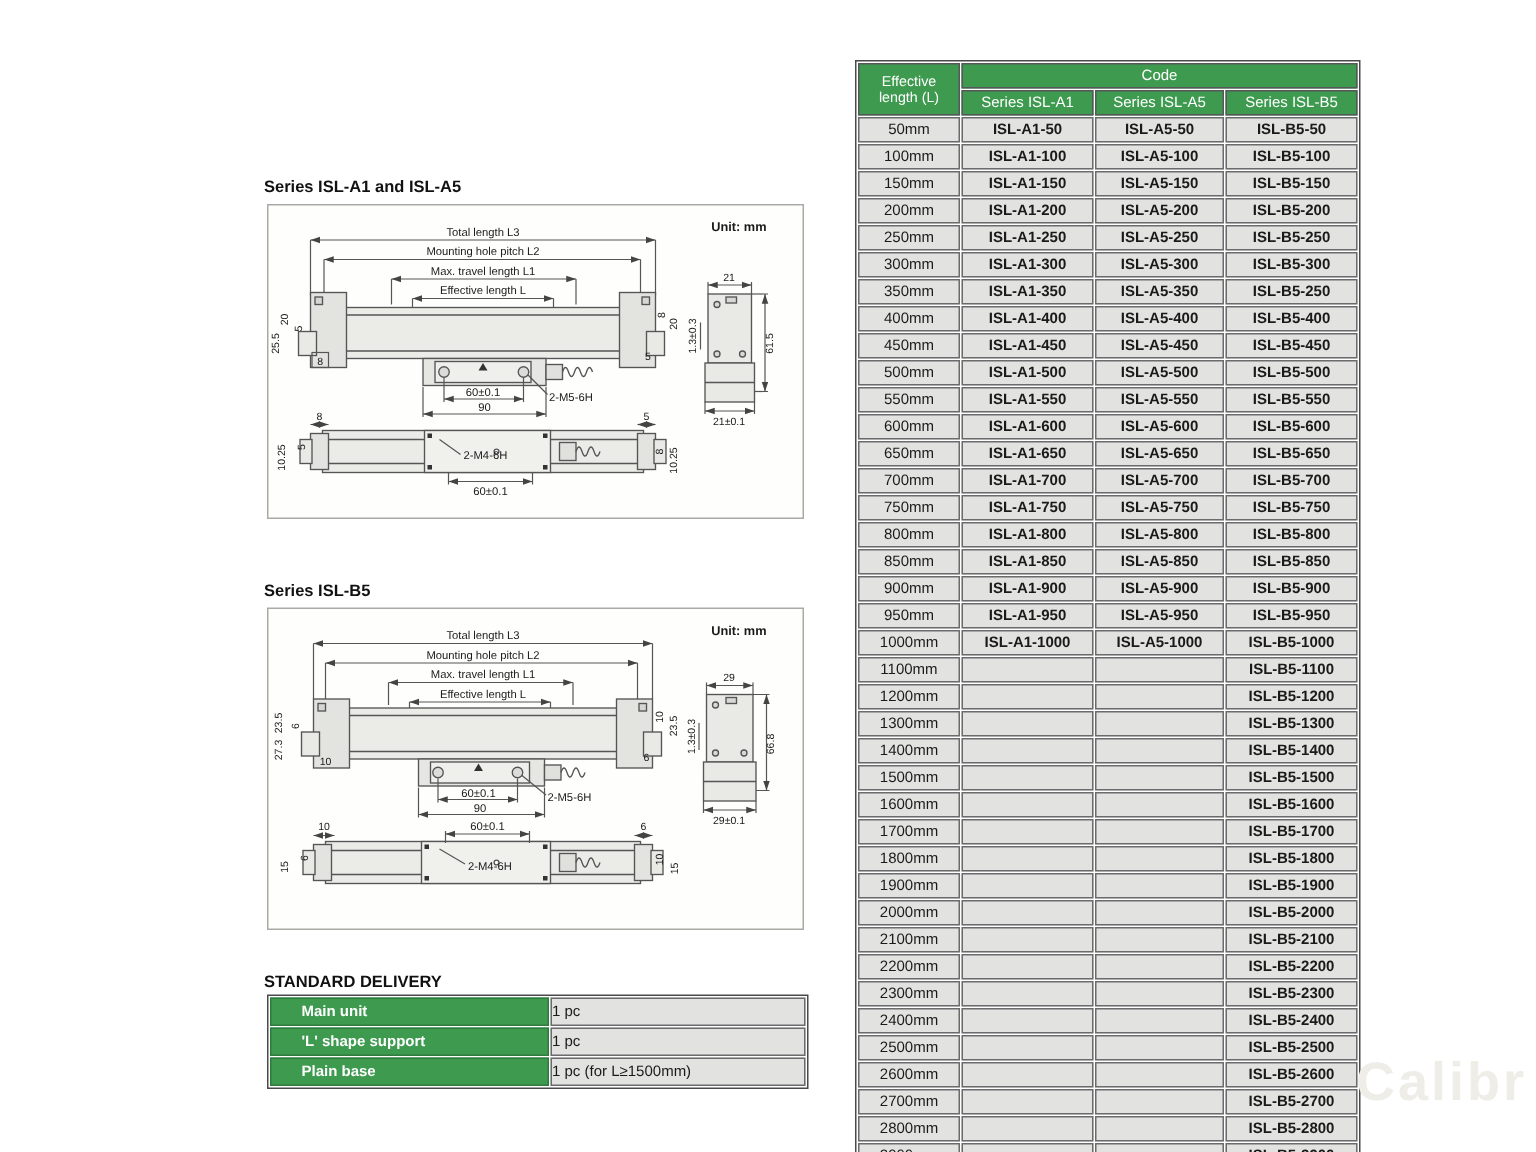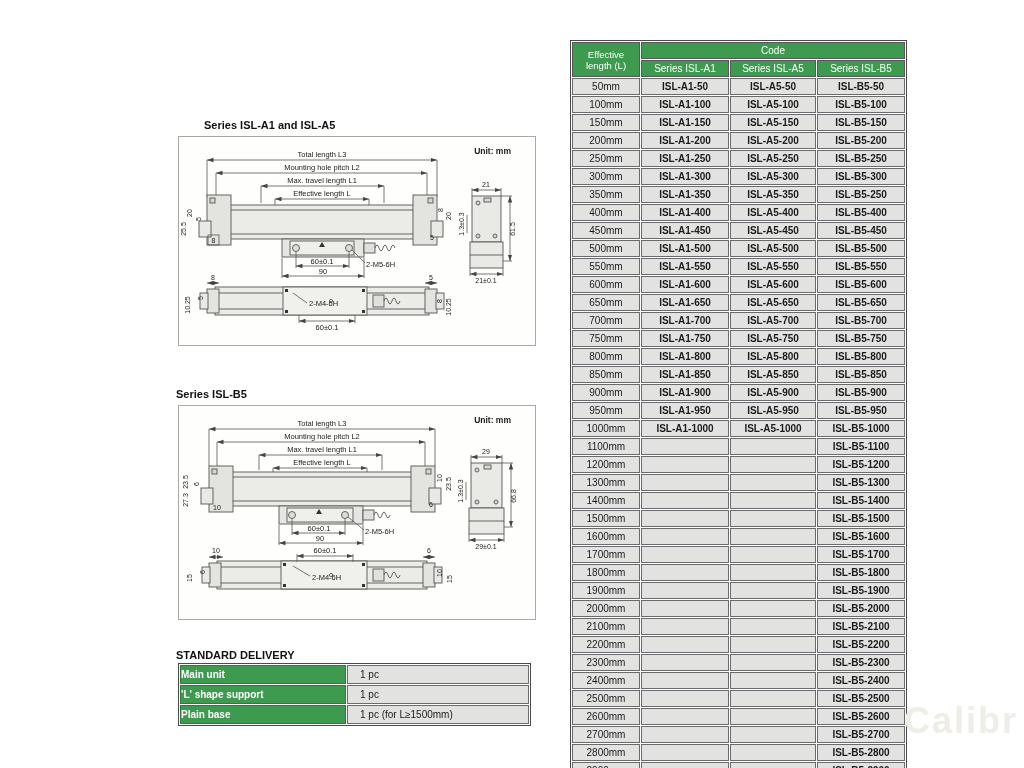--- a/index.html
+++ b/index.html
@@ -18,31 +18,31 @@
   .codes th{background:#3d9a4f;color:#fff;font-weight:normal;border:1px solid #57575a;}
   .codes th.efflen{width:62px;font-size:9.5px;line-height:11px;white-space:normal;}
   .codes td{border:1px solid #6b6b6d;background:#e2e2e0;text-align:center;}
   .codes td.len{width:62px;}
   .codes td.code{font-weight:bold;}
   .codes col.c-a1{width:88px;} .codes col.c-a5{width:86px;} .codes col.c-b5{width:88px;}
   
   .delivery-wrap{position:absolute;left:178px;top:663px;border:1px solid #4a4a4c;background:#fff;}
   .delivery td{height:15px;font-size:10px;line-height:15px;}
   .delivery td.item{width:163px;background:#3d9a4f;color:#fff;font-weight:bold;
-                    padding-left:0;border:1px solid #2f7b3e;}
-  .delivery td.qty{width:167px;background:#e2e2e0;border:1px solid #6b6b6d;padding-left:12px;}
+                    padding-left:20px;border:1px solid #2f7b3e;}
+  .delivery td.qty{width:167px;background:#e2e2e0;border:1px solid #6b6b6d;padding-left:0;}
   .watermark{position:absolute;right:6px;bottom:26px;font-size:36px;font-weight:bold;
              color:#eeede7;letter-spacing:2px;}
 </style>
 </head>
 <body>
 
 <div class="page">
 
-  <div class="sec-title" style="left:176px;top:119px;margin-left:28px;">Series ISL-A1 and ISL-A5</div>
+  <div class="sec-title" style="left:176px;top:119px;">Series ISL-A1 and ISL-A5</div>
 
   <div class="dbox" style="left:178px;top:136px;width:356px;height:208px;">
     <svg viewBox="0 0 356 208" width="356" height="208">
       <defs>
         <marker id="arrA" markerUnits="userSpaceOnUse" markerWidth="7" markerHeight="6" refX="6.5" refY="3" orient="auto-start-reverse">
           <path d="M0,0.8 L6.5,3 L0,5.2 Z" fill="#444"></path>
         </marker>
       </defs>
       <text class="unit" x="332" y="17" text-anchor="end">Unit: mm</text>
 

